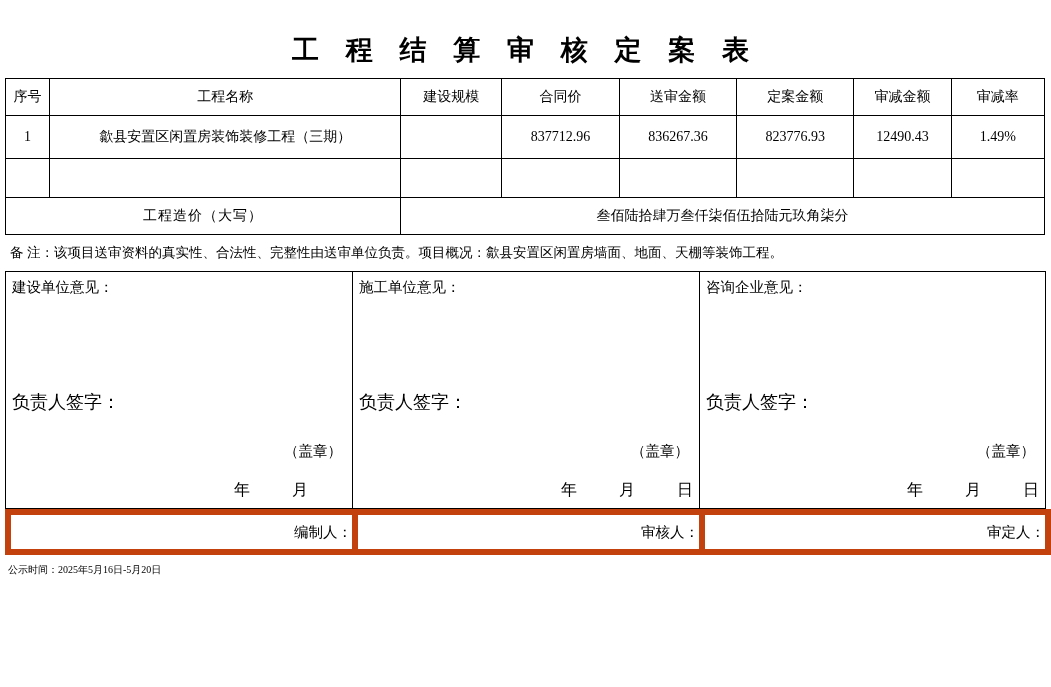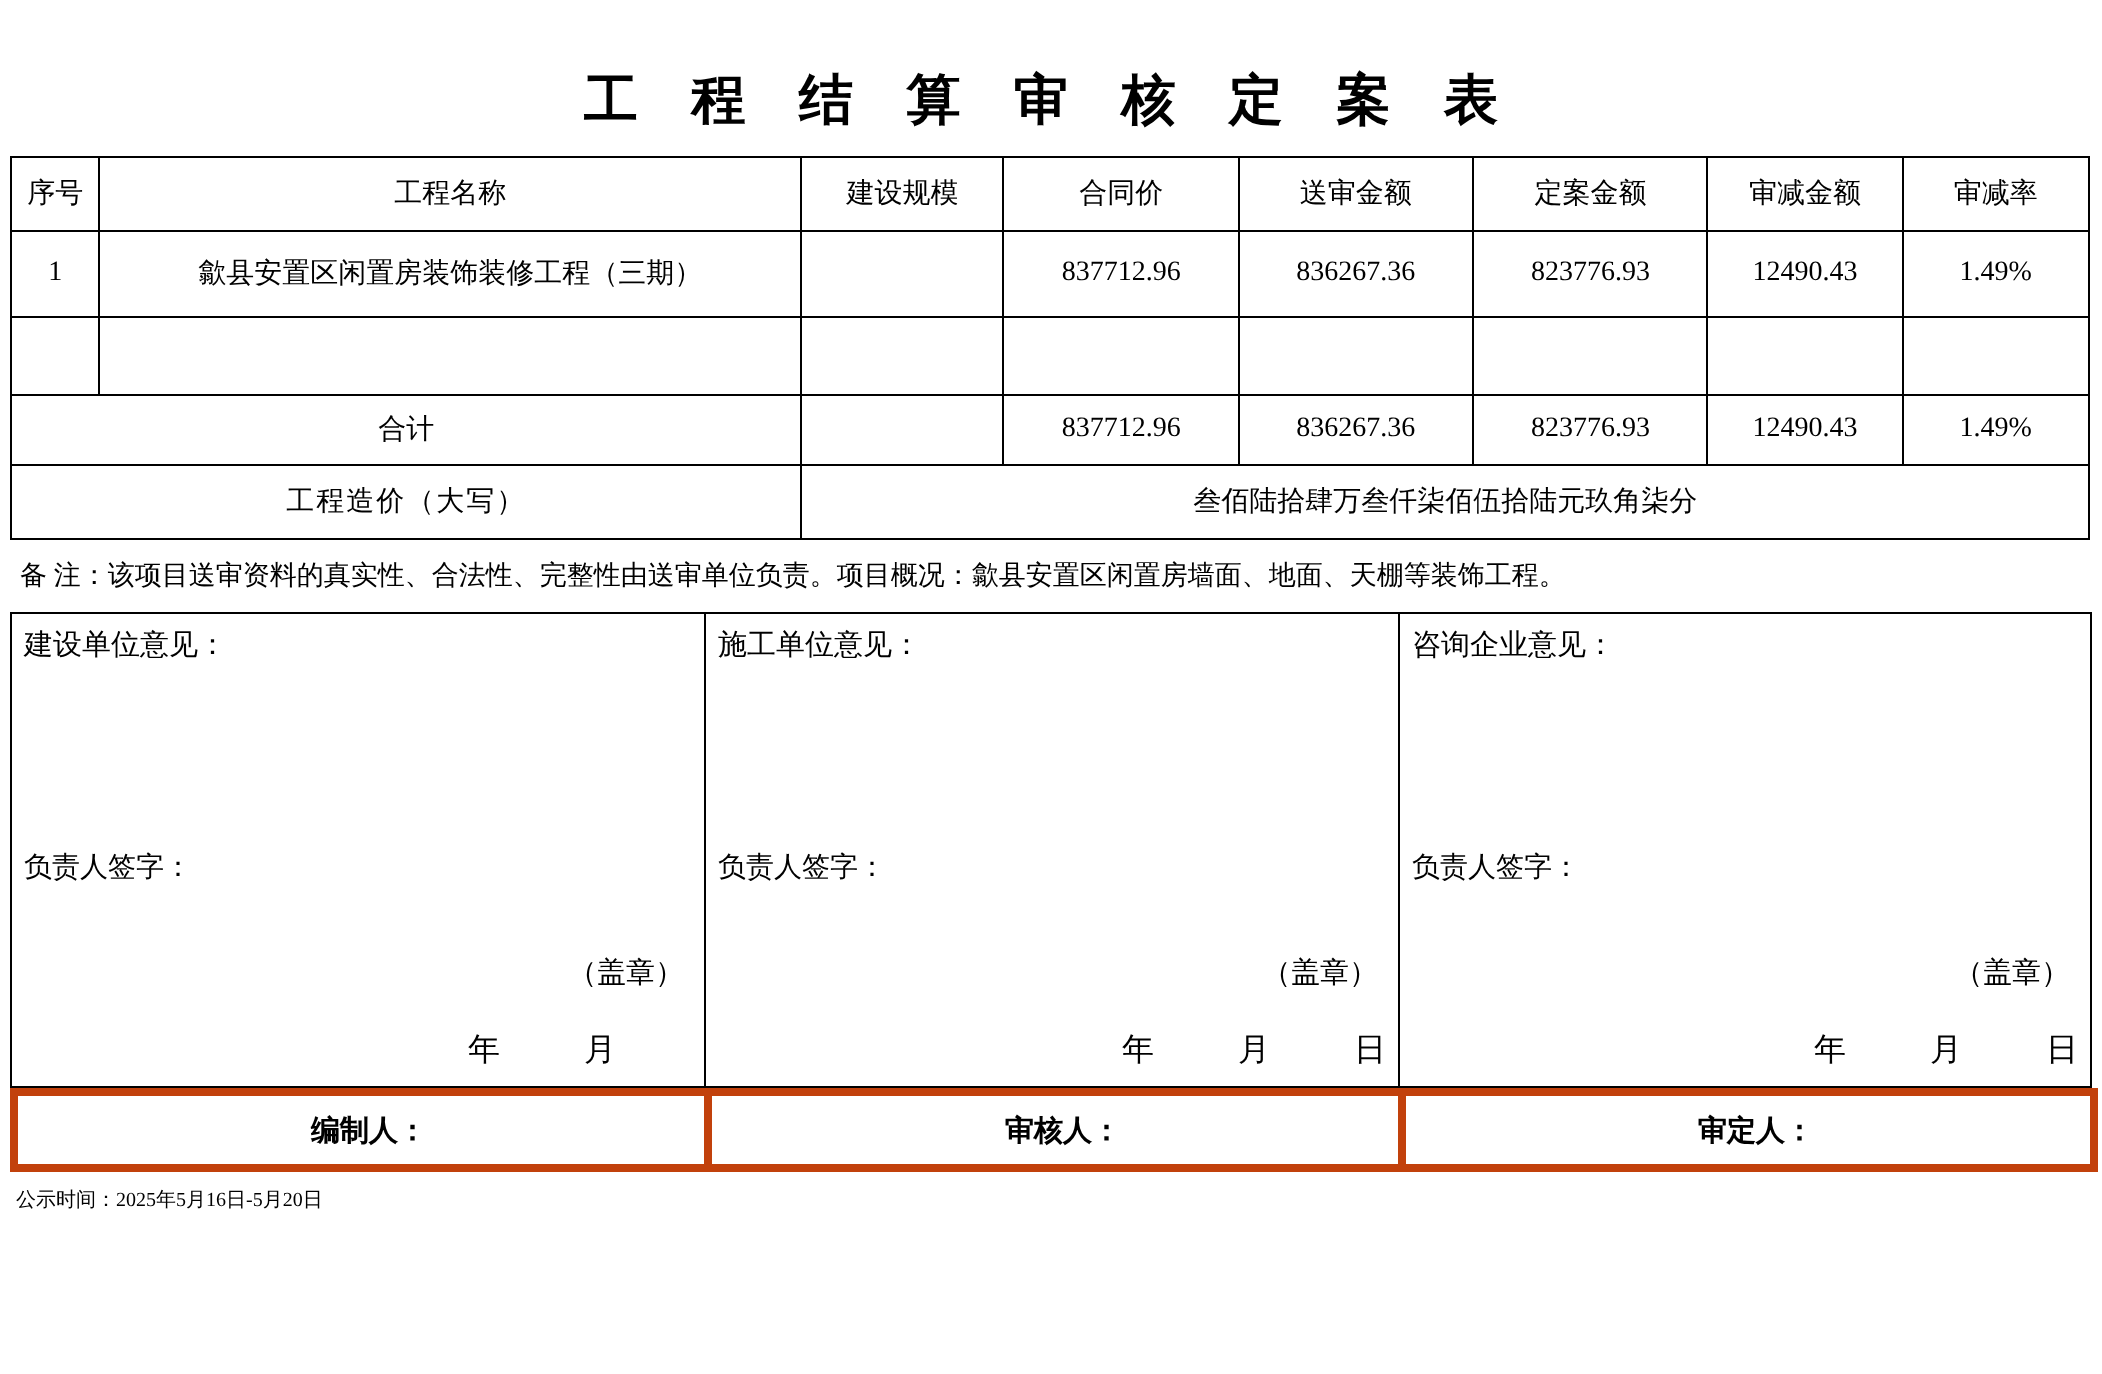--- a/index.html
+++ b/index.html
@@ -128,21 +128,21 @@
   .op-title {
     position: absolute;
     top: 6px;
     left: 6px;
     font-size: 14.5px;
   }
   .op-sign {
     position: absolute;
     top: 118px;
     left: 6px;
-    font-size: 14px;
+    font-size: 18px;
   }
   .op-seal {
     position: absolute;
     top: 170px;
     right: 10px;
     font-size: 14.5px;
   }
   .op-date {
     position: absolute;
     top: 208px;
@@ -154,27 +154,26 @@
   .op-date span { margin-left: 38px; }
   .op-date span.first { margin-left: 0; }
   
   table.sign {
     border-collapse: collapse;
     width: 1040px;
     margin-left: 5px;
     table-layout: fixed;
   }
   table.sign td {
-    border: 4px solid #c2410c;
+    border: 6px solid #c2410c;
     height: 34px;
     font-size: 14.5px;
     padding: 0 0 0 8px;
     vertical-align: middle;
-    text-align: center;
-    font-weight: bold;
+    text-align: right;
   }
   td.c-center { text-align: center; padding-left: 0; }
   
   .footer {
     margin-left: 8px;
     margin-top: 4px;
     font-size: 10px;
     line-height: 19px;
   }
   .footer div { padding-top: 1px; }
@@ -221,29 +220,20 @@
       </tr>
       <tr class="r-empty">
         <td></td>
         <td></td>
         <td></td>
         <td></td>
         <td></td>
         <td></td>
         <td></td>
         <td></td>
-      </tr>
-      <tr class="r-total">
-        <td colspan="2">合计</td>
-        <td></td>
-        <td class="num">837712.96</td>
-        <td class="num">836267.36</td>
-        <td class="num">823776.93</td>
-        <td class="num">12490.43</td>
-        <td class="num">1.49%</td>
       </tr>
       <tr class="r-words">
         <td colspan="2" class="words-label">工程造价（大写）</td>
         <td colspan="6" class="words-value">叁佰陆拾肆万叁仟柒佰伍拾陆元玖角柒分</td>
       </tr>
     </tbody>
   </table>
 
   <div class="remark-row">
     <table style="border-collapse:collapse;width:1040px;margin-left:5px;border:none">

